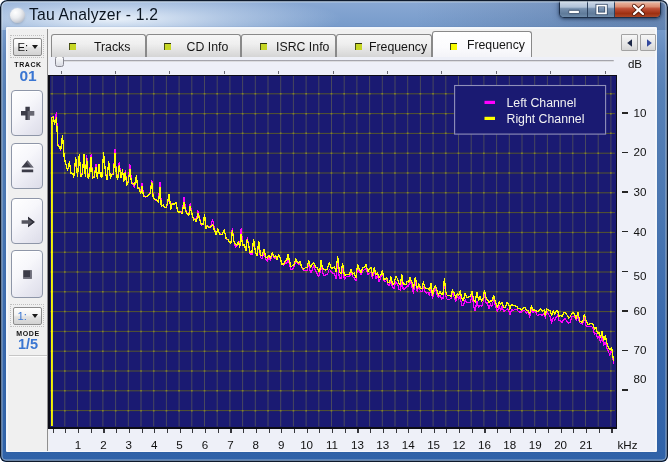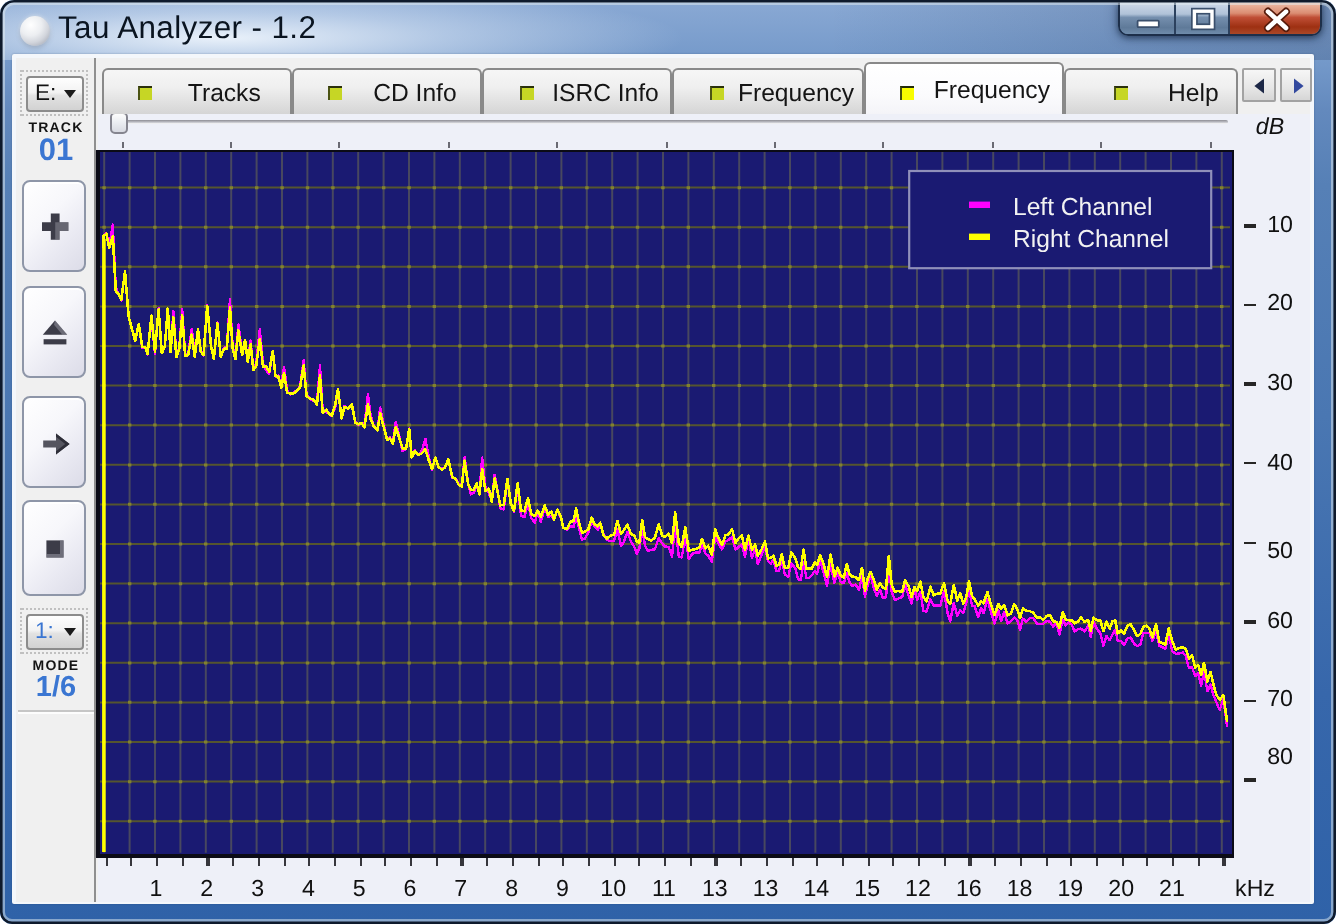--- a/index.html
+++ b/index.html
@@ -83,45 +83,41 @@
         <rect x="11.2" y="19.2" width="8.6" height="8.6" fill="#3c3c48"></rect>
         <path d="M19.8 19.2v8.6h-8.6v-1.8h6.8v-6.8z" fill="#90909c" opacity="0.6"></path>
       </svg>
     </div>
   <div class="combo" id="combo2">
       <span class="cbt" style="color:#3a76d2">1:</span>
       <span class="arr"></span>
     </div>
   <div class="focusbox" id="fb2"></div>
   <div class="lbl" id="lmode">MODE</div>
-  <div class="num" id="n11">1/6</div>
+  <div class="num" id="n11">1/5</div>
 
   <div class="tab" style="left:50.5px;width:95.3px">
       <span class="ind"></span>
       <span class="tl">Tracks</span>
     </div>
     <div class="tab" style="left:145.8px;width:95.3px">
       <span class="ind"></span>
       <span class="tl">CD Info</span>
     </div>
     <div class="tab" style="left:241.1px;width:95.3px">
       <span class="ind"></span>
       <span class="tl">ISRC Info</span>
     </div>
     <div class="tab" style="left:336.4px;width:95.3px">
       <span class="ind"></span>
       <span class="tl">Frequency</span>
     </div>
     <div class="tab act" style="left:431.7px;width:100.5px">
       <span class="ind"></span>
       <span class="tl">Frequency</span>
-    </div>
-    <div class="tab" style="left:532.0px;width:87.3px">
-      <span class="ind" style="left:23.5px"></span>
-      <span class="tl" style="left:34px;right:-8px">Help</span>
     </div>
   <div class="abtn" id="aleft">
       <svg width="16" height="16" viewBox="0 0 16 16">
         <path d="M10 4.2v7.6L5.2 8Z" fill="#1c2746"></path>
       </svg>
     </div>
   <div class="abtn" id="aright">
       <svg width="16" height="16" viewBox="0 0 16 16">
         <path d="M6 4.2v7.6L10.8 8Z" fill="#33499e"></path>
       </svg>
@@ -312,18 +308,18 @@
 .abtn svg { display:block; margin:0 auto; }
 #aleft { left:621.4px; } #aright { left:639.8px; }
 #sgroove { position:absolute; left:57px; top:59.6px; width:556.5px; height:2.2px; border-radius:1px;
   background:linear-gradient(180deg,#8d8d94 0%,#c0c1c8 55%,#ffffff 100%); }
 #sthumb { position:absolute; left:55.3px; top:55.8px; width:8.8px; height:11.4px;
   border:1px solid #85858f; border-radius:2.5px;
   background:linear-gradient(180deg,#fdfdfd 0%,#eceef2 45%,#d8dae2 100%); }
 .st { position:absolute; top:70.5px; width:1.1px; height:3.4px; background:#6a6a73; }
 #plotframe { position:absolute; left:48.3px; top:74.6px; width:568.9px; height:354px;
   background:#1a1a72; border:solid #0b0b16; border-width:1.2px 1.7px 2.4px 2.2px; }
-#dbcap { position:absolute; left:623px; top:57px; width:24px; font-size:11.6px; color:#101010; text-align:center;font-style:italic; }
+#dbcap { position:absolute; left:623px; top:57px; width:24px; font-size:11.6px; color:#101010; text-align:center; }
 .dt { position:absolute; left:621.8px; width:6.2px; height:1.5px; background:#262626; }
 .yl { position:absolute; left:628px; width:18.5px; text-align:right; font-size:11.6px; color:#101010; }
 .bt { position:absolute; top:428.7px; width:1.2px; height:4.8px; background:#36363c; }
 .xl { position:absolute; top:437.8px; width:24px; text-align:center; font-size:11.6px; color:#101010; }
 </style>
 
 </body></html>

